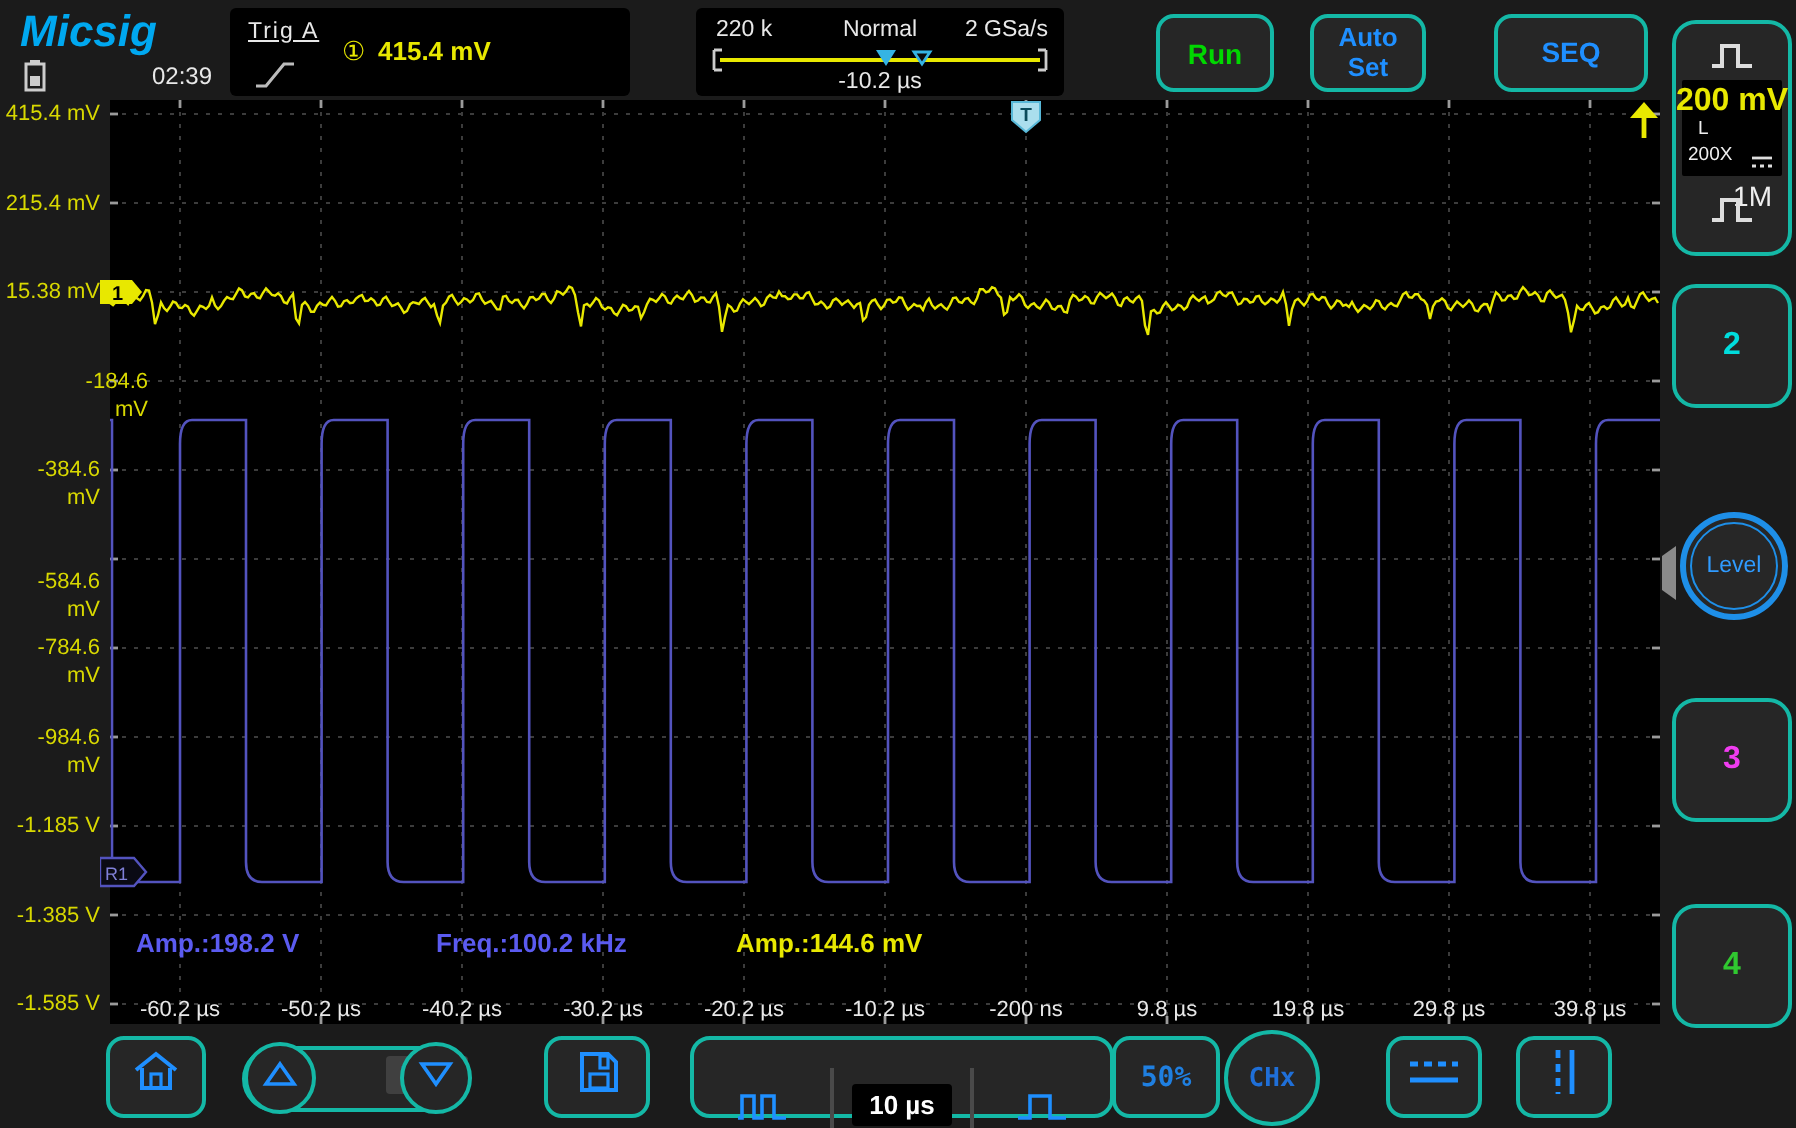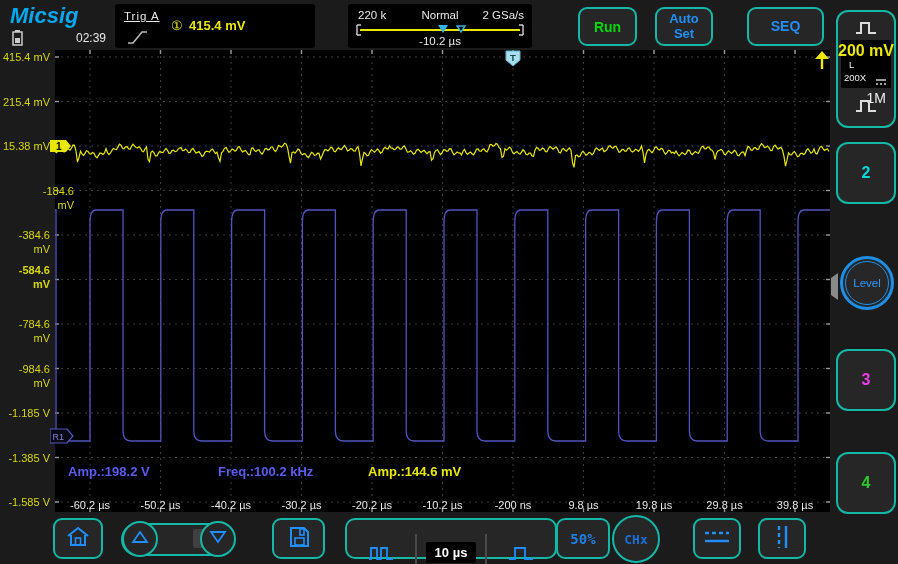--- a/index.html
+++ b/index.html
@@ -204,21 +204,21 @@
     <text x="463" y="10.5" font-size="9.5" font-weight="bold" fill="#0a4a5a" text-anchor="middle">T</text>
     <line x1="772" y1="19" x2="772" y2="8" stroke="#e8e800" stroke-width="2.4"></line>
     <polygon points="765,9 779,9 772,1" fill="#e8e800"></polygon>
   </svg>
 <div id="labels" class="abs" style="left:0;top:0;width:898px;height:564px;pointer-events:none;">
     <div class="ylab" style="top: 50px;">415.4 mV</div>
     <div class="ylab" style="top: 94.5px;">215.4 mV</div>
     <div class="ylab" style="top: 139px;">15.38 mV</div>
     <div class="ylab" style="top: 183.5px; margin-left: 24px;">-184.6 mV</div>
     <div class="ylab" style="top: 228px;">-384.6 mV</div>
-    <div class="ylab" style="top: 263px; font-weight: bold;">-584.6 mV</div>
+    <div class="ylab" style="top: 284px;">-584.6 mV</div>
     <div class="ylab" style="top: 317px;">-784.6 mV</div>
     <div class="ylab" style="top: 361.5px;">-984.6 mV</div>
     <div class="ylab" style="top: 406px;">-1.185 V</div>
     <div class="ylab" style="top: 450.5px;">-1.385 V</div>
     <div class="ylab" style="top: 495px;">-1.585 V</div>
     <div class="xlab" style="left: 90px; top: 499px;">-60.2 µs</div>
     <div class="xlab" style="left: 160.5px; top: 499px;">-50.2 µs</div>
     <div class="xlab" style="left: 231px; top: 499px;">-40.2 µs</div>
     <div class="xlab" style="left: 301.5px; top: 499px;">-30.2 µs</div>
     <div class="xlab" style="left: 372px; top: 499px;">-20.2 µs</div>

